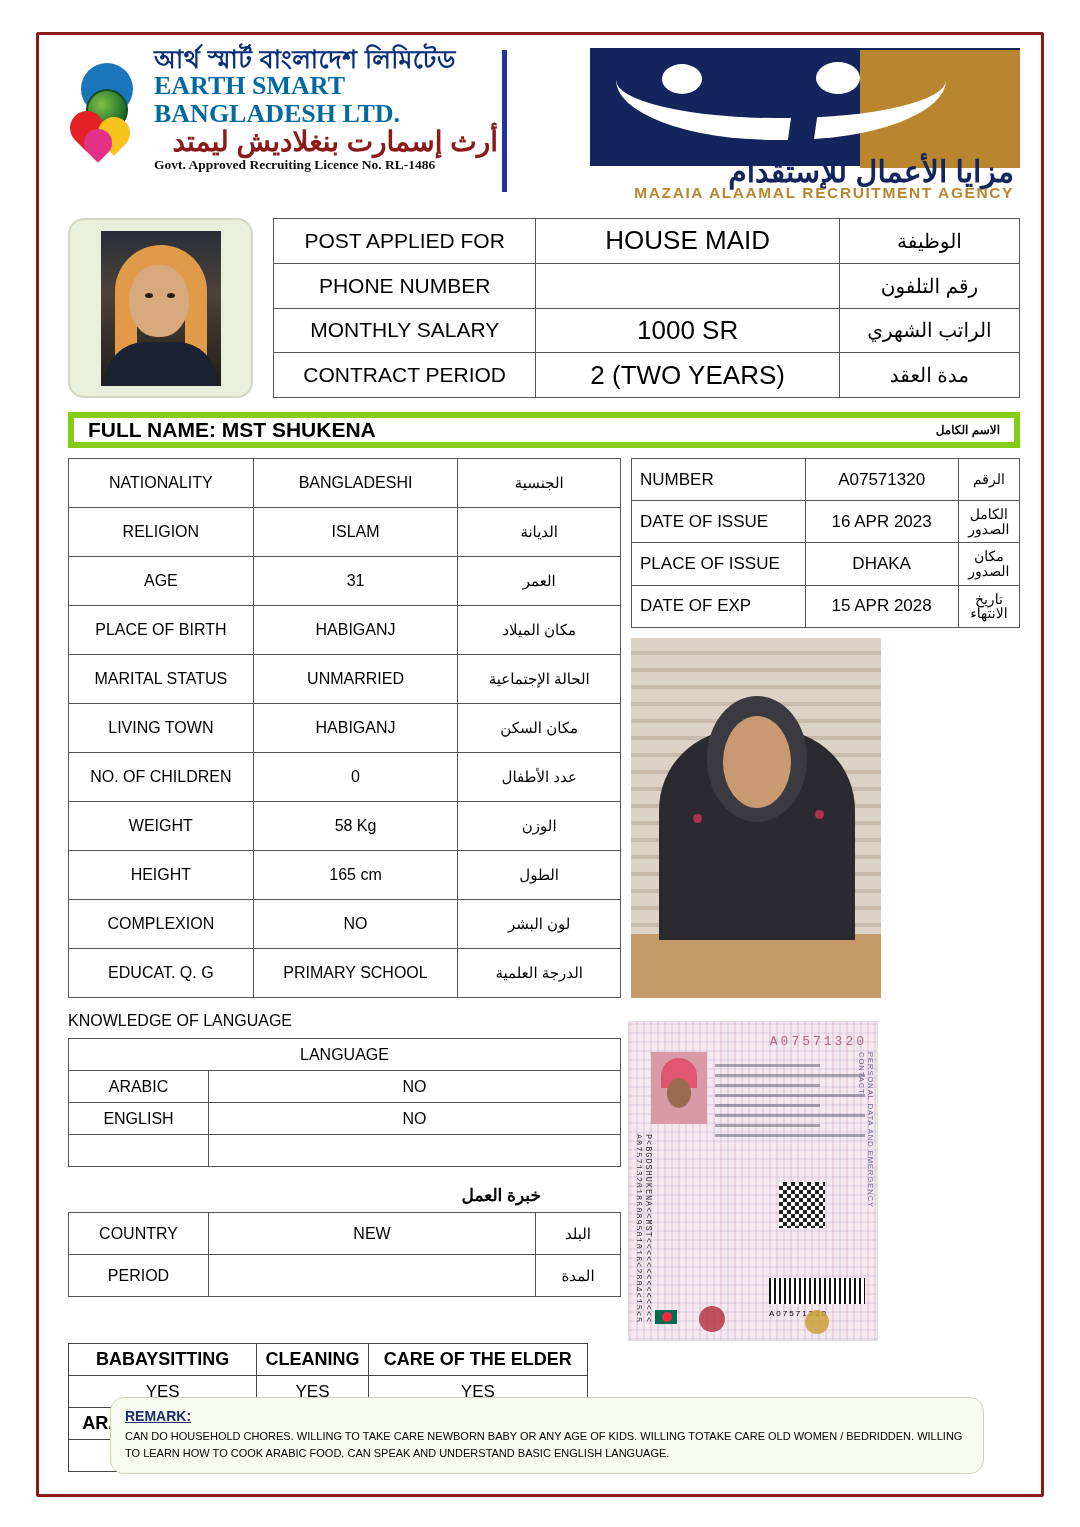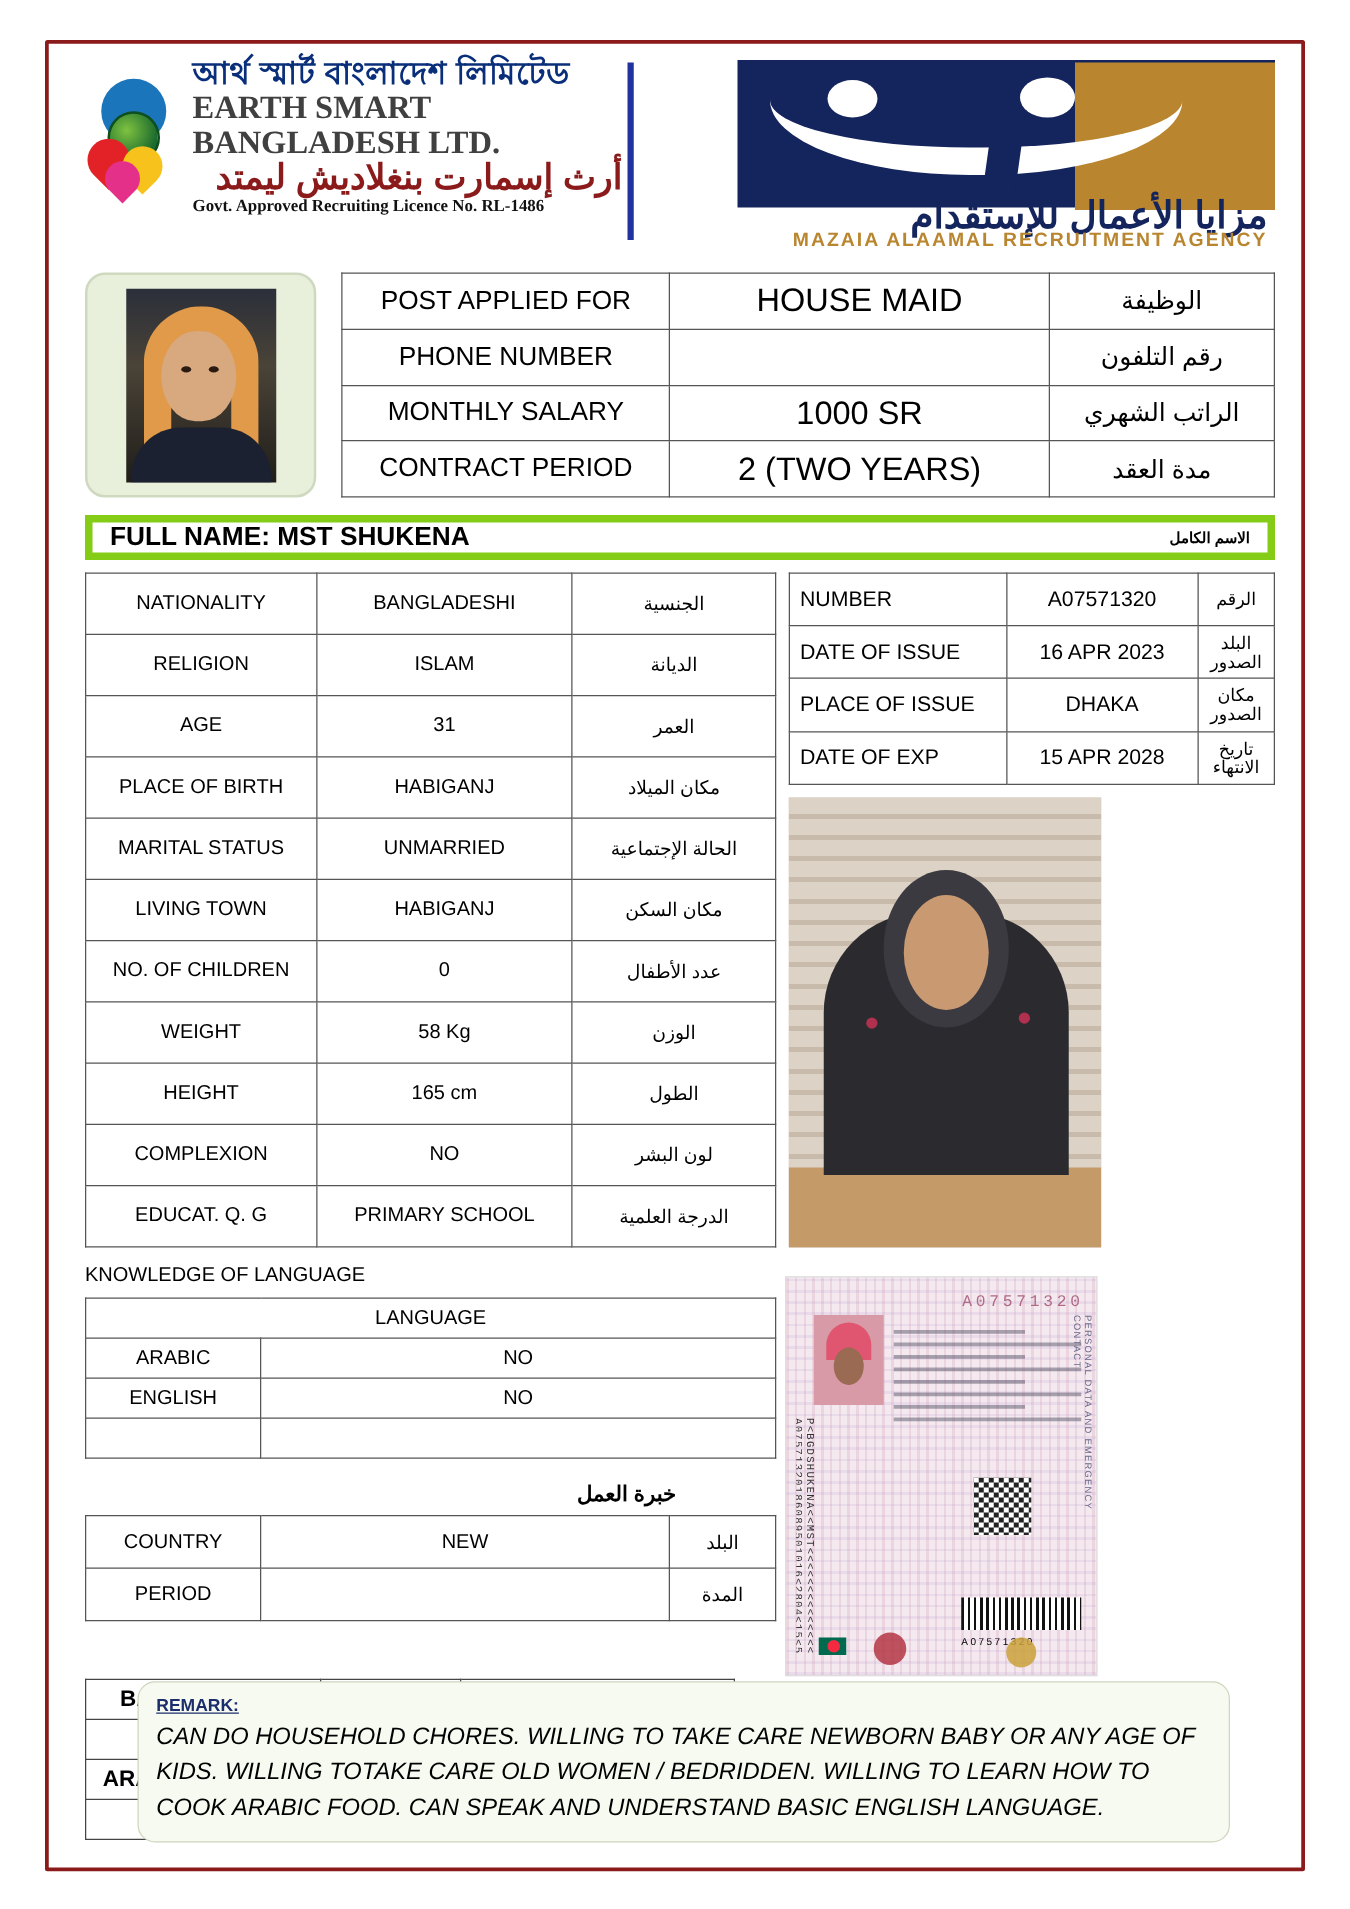--- a/index.html
+++ b/index.html
@@ -34,21 +34,21 @@
     transform:rotate(-45deg);
   }
   .globe .d-blue { background:#1b75bb; left:13px; top:4px; }
   .globe .d-ball { position:absolute; left:18px; top:30px; width:42px; height:42px; border-radius:50%;
     background:radial-gradient(circle at 35% 35%, #7fc241, #1b6b2d 70%); border:2px solid #0d4f1e; }
   .globe .d-red { background:#e32227; left:2px; top:52px; width:34px; height:34px; }
   .globe .d-yellow { background:#f6c21b; left:30px; top:58px; width:32px; height:32px; }
   .globe .d-pink { background:#e5308a; left:16px; top:70px; width:28px; height:28px; }
   .brand { padding-left:8px; line-height:1.05; }
   .brand .bn { font-size:25px; color:#0a2f7a; font-weight:bold; letter-spacing:.5px; }
-  .brand .en { font-size:26px; color:#404040; font-weight:bold; font-family:"Liberation Serif", serif; }
+  .brand .en { font-size:26px; color:#0369a1; font-weight:bold; font-family:"Liberation Serif", serif; }
   .brand .ar { font-size:28px; color:#8b1a1a; direction:rtl; font-weight:bold; }
   .brand .lic { font-size:13.5px; color:#111; font-weight:bold; margin-top:2px; font-family:"Liberation Serif", serif;}
   .brand-divider { width:5px; align-self:stretch; background:#2233a0; margin:4px 10px 4px 4px; }
 
   .logo-right { flex:1; position:relative; height:150px; }
   .mz-box { position:absolute; right:0; top:2px; width:430px; height:118px; background:#14245c; }
   .mz-gold { position:absolute; right:0; top:2px; width:160px; height:118px; background:#b9862f; }
   .mz-swoosh {
     position:absolute; left:26px; top:26px; width:330px; height:66px;
     border-bottom:22px solid #ffffff; border-radius:0 0 160px 160px/0 0 60px 60px;
@@ -168,21 +168,21 @@
   .scan .sp-side { position:absolute; right:2px; top:30px; width:14px; height:200px; writing-mode:vertical-rl;
      font-size:7.5px; color:#6a6a8a; letter-spacing:1px; }
 
   
   .remark {
     position:absolute; left:42px; right:36px; bottom:-2px;
     border:1px solid #cdd6bd; border-radius:14px; background:#f7faf0;
     padding:10px 14px 12px 14px;
   }
   .remark .rt { font-size:14px; font-weight:bold; text-decoration:underline; color:#1b2e6b; }
-  .remark .rb { font-size:19px; line-height:1.5; margin-top:4px;font-style:italic; }
+  .remark .rb { font-size:11px; line-height:1.5; margin-top:4px; }
 </style>
 </head>
 <body>
 
 <div class="page">
   <div class="border-outer"></div>
 
   <div class="content">
 
     <div class="header">
@@ -322,21 +322,21 @@
         <table class="t pass-table">
           <tbody>
               <tr>
             <td class="k">NUMBER</td>
             <td class="v">A07571320</td>
             <td class="a">الرقم</td>
           </tr>
           <tr>
             <td class="k">DATE OF ISSUE</td>
             <td class="v">16 APR 2023</td>
-            <td class="a">البلد الصدور</td>
+            <td class="a">الكامل الصدور</td>
           </tr>
           <tr>
             <td class="k">PLACE OF ISSUE</td>
             <td class="v">DHAKA</td>
             <td class="a">مكان الصدور</td>
           </tr>
           <tr>
             <td class="k">DATE OF EXP</td>
             <td class="v">15 APR 2028</td>
             <td class="a">تاريخ الانتهاء</td>

